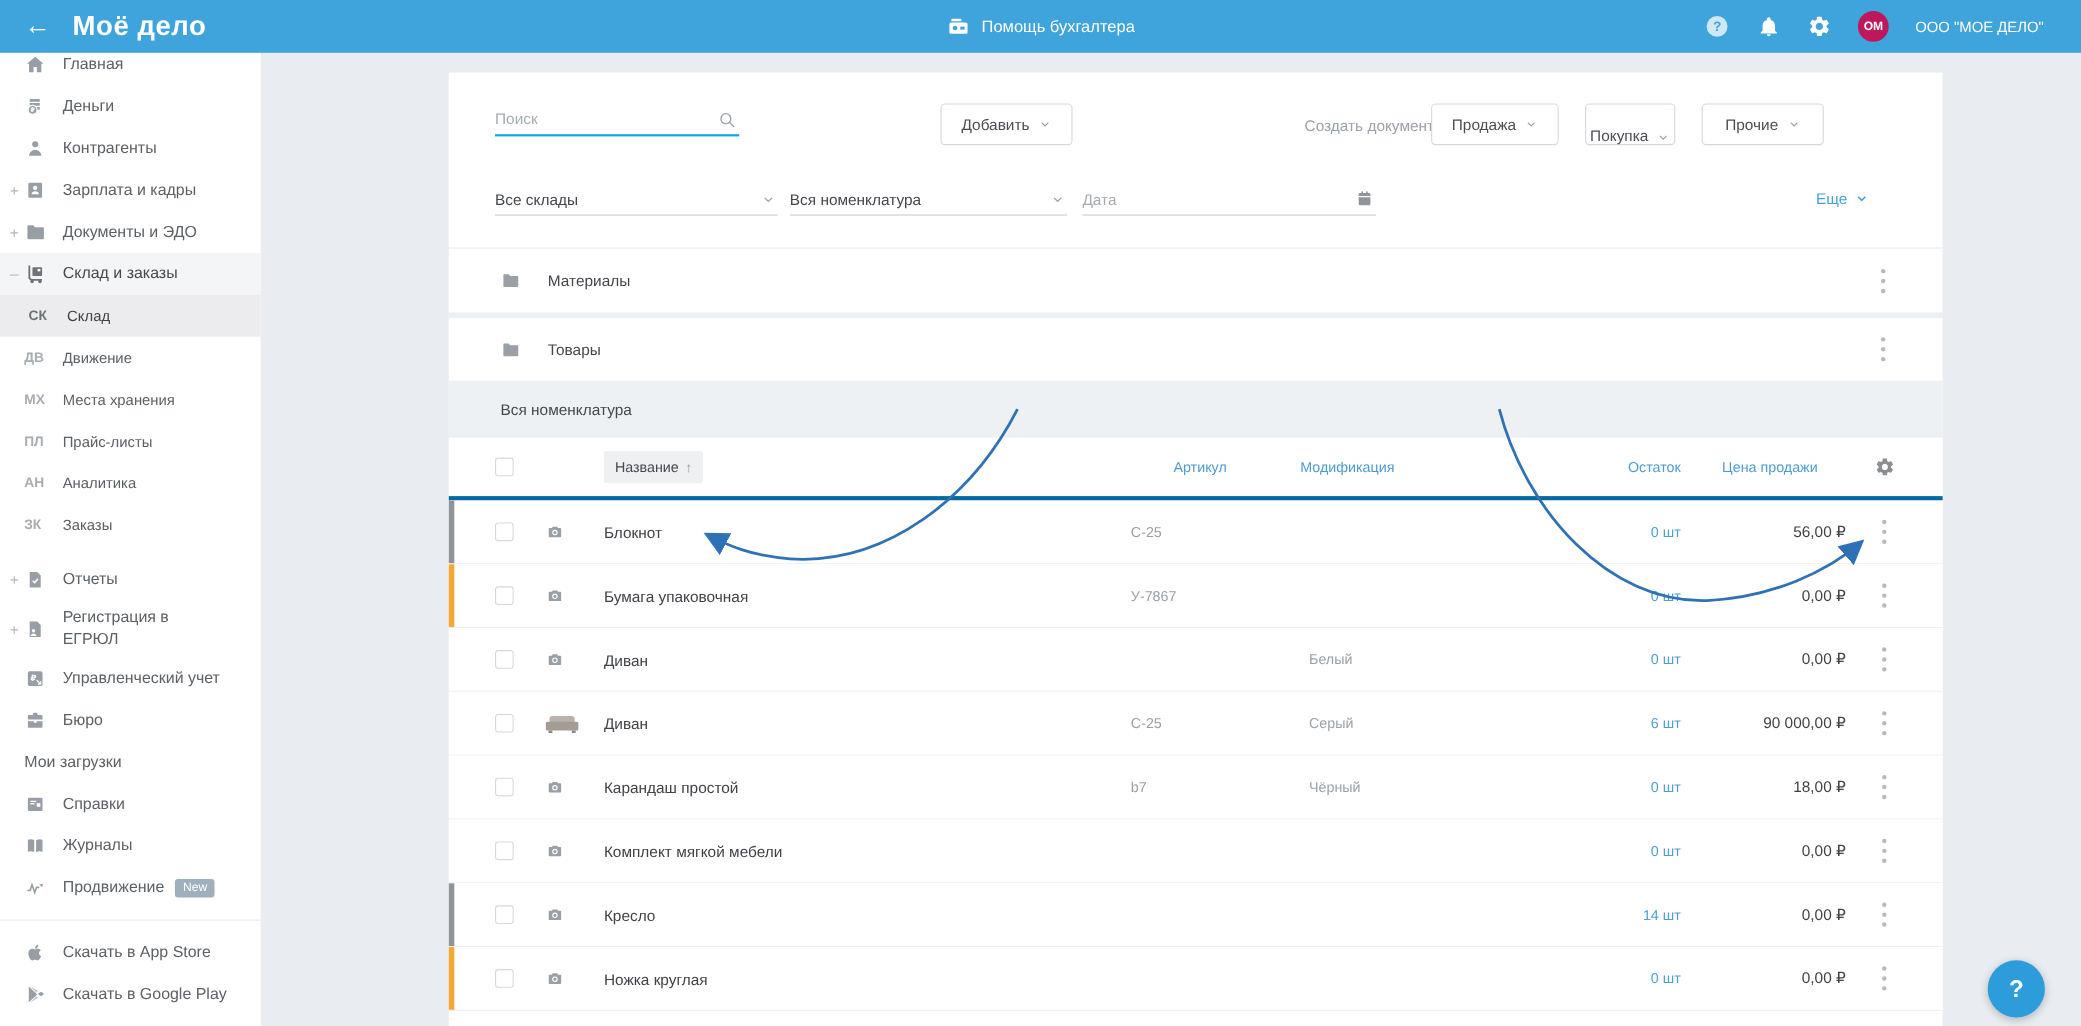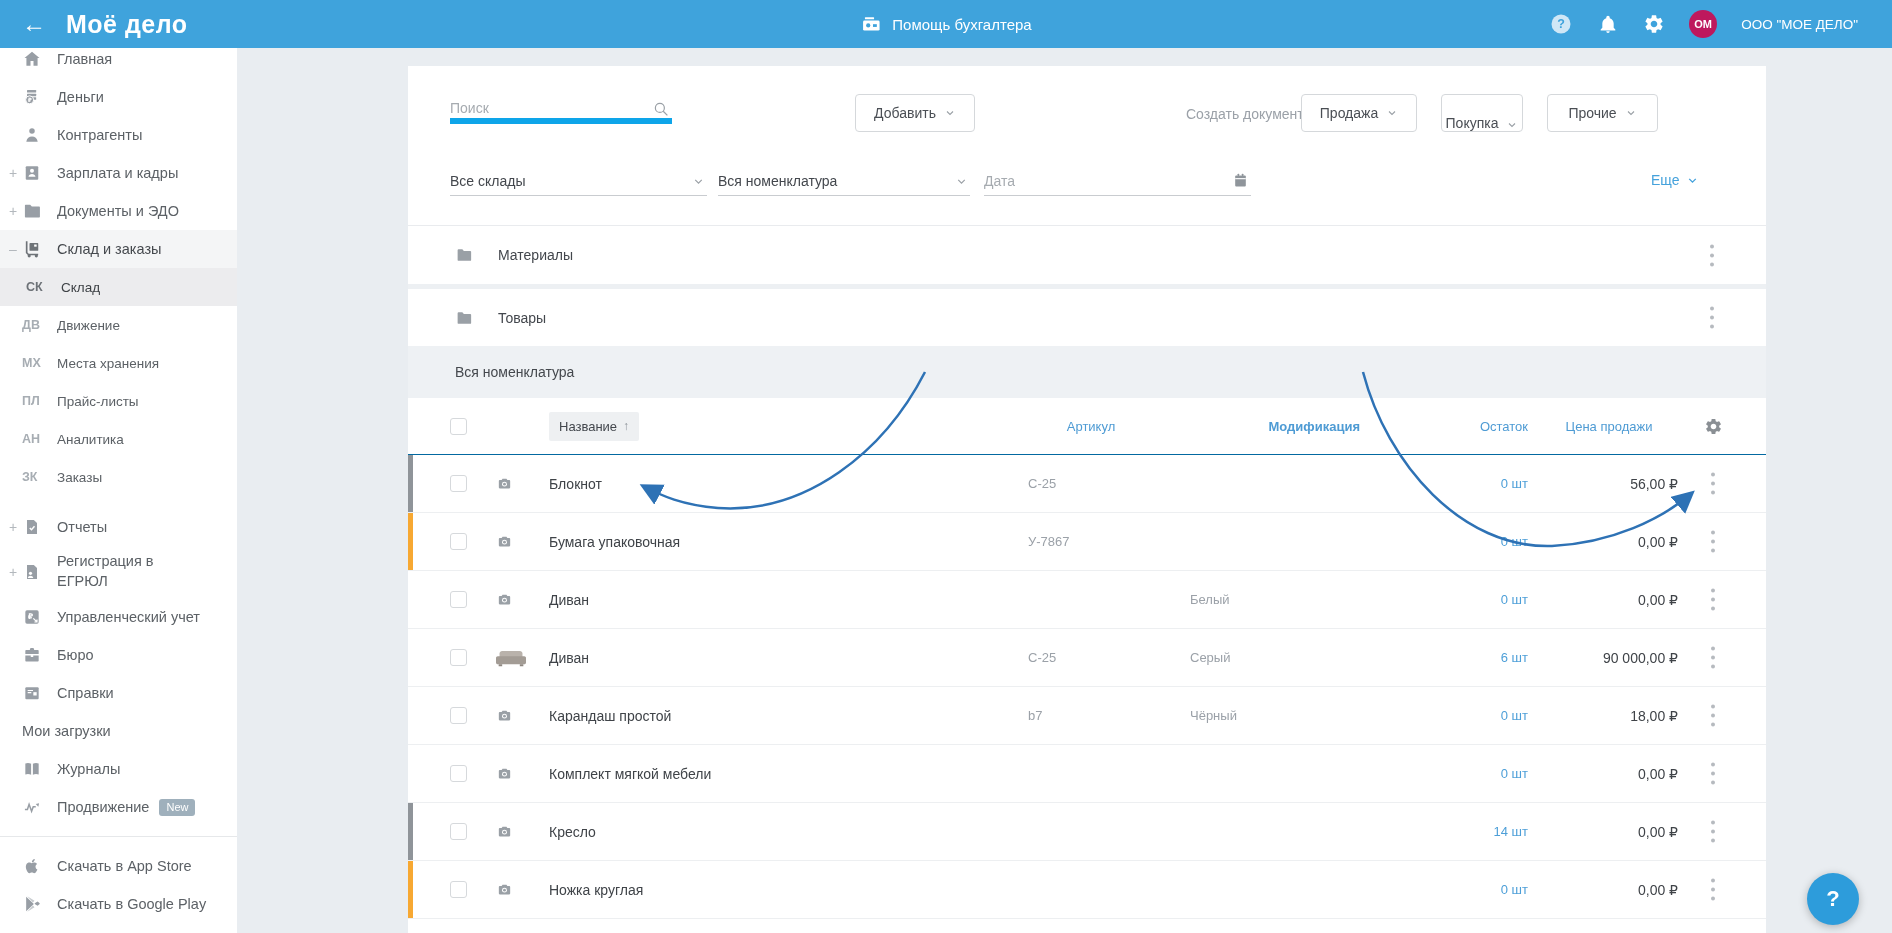--- a/index.html
+++ b/index.html
@@ -37,21 +37,21 @@
   .si.sub.active { background:#ececee;padding-left:26px; }
   .si.sub.active .abbrev { color:#6d7277; }
   .si.sub.active .label { color:#3e4246; }
   .badge { margin-left:10px; background:#9fb0bc; color:#fff; font-size:11px; padding:2.5px 7px; border-radius:3px; }
   .sb-divider { height:1px; background:#e6e8ea; margin:10px 0; }
 
   
   .card { position:absolute; left:408px; top:66px; width:1358px; height:867px; background:#fff; z-index:5; }
 
   .toolbar { position:relative; height:160px; border-bottom:1px solid #e9ebee; }
-  .search-wrap { position:absolute; left:42px; top:28px; width:222px; border-bottom:6px solid #0ea5e9; height:30px; }
+  .search-wrap { position:absolute; left:42px; top:28px; width:222px; border-bottom:2px solid #0ea5e9; height:30px; }
   .search-wrap input { border:none; outline:none; width:190px; font-size:14px; font-family:inherit; color:#43474d; padding-top:6px; background:transparent; }
   .search-wrap input::placeholder { color:#a6abb0; }
   .search-wrap .ic { position:absolute; right:2px; top:6px; width:18px; height:18px; color:#9aa0a6; }
   .btn { display:inline-flex; align-items:center; justify-content:center; gap:8px; background:#fff; border:1px solid #d5d8db; border-radius:4px; height:38px; font-size:14px; color:#4a4e54; font-family:inherit; cursor:pointer; }
   .btn .chev { width:12px; height:12px; color:#9aa0a6; }
   #add-button { position:absolute; left:447px; top:28px; width:120px; }
   .create-label { position:absolute; left:778px; top:40px; font-size:14px; color:#9ba1a8; }
   #doc-buttons { position:absolute; left:893px; top:28px; display:flex; gap:24px; }
   #doc-buttons .btn:nth-child(1){ width:116px; }
   #doc-buttons .btn:nth-child(2){ width:82px;align-items:flex-end; }
@@ -72,27 +72,27 @@
   .folder-row.second { height:57px; }
   .folder-row .ic.folder { width:18px; height:18px; color:#9aa0a6; margin-right:25px; }
   .folder-row .flabel { font-size:14px; color:#43474d; }
   .gapband { height:5px; background:#edf0f3; }
   .kebab { position:absolute; left:1294px; top:50%; transform:translateY(-50%); width:20px; display:flex; flex-direction:column; align-items:center; cursor:pointer; padding:4px 0; }
   .kebab i { width:4px; height:4px; border-radius:50%; background:#b6babf; margin:2.5px 0; display:block; }
 
   .section-strip { height:52px; background:#eef1f4; display:flex; align-items:center; padding-left:47px; font-size:14px; color:#44484d; }
 
   .grid-cols { display:grid; grid-template-columns:40px 44px 486px 162px 218px 140px 150px 46px; align-items:center; padding:0 30px 0 42px; }
-  .thead { position:relative; height:57px; border-bottom:1px solid #0369a1; background:#fff; }
+  .thead { position:relative; height:57px; border-bottom:4px solid #0369a1; background:#fff; }
   .chk { width:17px; height:17px; border:1px solid #d6d9dc; border-radius:3px; background:#fff; display:inline-block; cursor:pointer; }
   .sort-chip { display:inline-flex; align-items:center; gap:6px; background:#eef0f2; border-radius:2px; padding:7px 10px; font-size:13px; color:#43474d; margin-left:15px; cursor:pointer; }
   .sort-arrow { color:#8d939a; font-size:12px; }
   .th { font-size:13px; color:#4e9bd4; cursor:pointer; }
   .th.c-sku { text-align:center; padding-right:20px; }
-  .th.c-variant { text-align:right; padding-right:40px;font-weight:bold; }
+  .th.c-variant { text-align:left; padding-right:40px; }
   .th.c-qty { text-align:right; padding-right:12px; }
   .th.c-price { text-align:center; padding-right:12px; }
   .th-actions { display:flex; justify-content:center; }
   .th-actions .ic { width:19px; height:19px; color:#8a8f94; cursor:pointer; }
 
   .trow { position:relative; height:58px; border-bottom:1px solid #edeff1; background:#fff; cursor:pointer; }
   .rowbar { position:absolute; left:0; top:0; bottom:0; width:5px; }
   .rowbar.gray { background:#8f9499; }
   .rowbar.orange { background:#f7a832; }
   .cell-photo { display:flex; justify-content:flex-start; padding-left:6px; }
@@ -272,32 +272,32 @@
         <span class="label">Управленческий учет</span>
       </div>
       <div class="si">
         <span class="ic">
           <svg viewBox="0 0 24 24" fill="currentColor">
             <path d="M9.5 6V5c0-.8.7-1.5 1.5-1.5h2c.8 0 1.5.7 1.5 1.5v1h4.3c.7 0 1.2.5 1.2 1.2v3.7H4V7.2C4 6.5 4.5 6 5.2 6zM4 12.7h6.5v1.8h3v-1.8H20v6c0 .7-.5 1.2-1.2 1.2H5.2c-.7 0-1.2-.5-1.2-1.2z"></path>
           </svg>
         </span>
         <span class="label">Бюро</span>
       </div>
+      <div class="si plain">
+        <span class="label">Мои загрузки</span>
+      </div>
       <div class="si">
         <span class="ic">
           <svg viewBox="0 0 24 24" fill="currentColor">
             <rect x="4" y="5" width="16" height="14.5" rx="1.3"></rect>
             <path d="M6.8 9h6.4M6.8 11.6h4.4" stroke="#fff" stroke-width="1.4"></path>
             <rect x="13.6" y="11" width="4" height="4" fill="#fff"></rect>
           </svg>
         </span>
         <span class="label">Справки</span>
-      </div>
-      <div class="si plain">
-        <span class="label">Мои загрузки</span>
       </div>
       <div class="si">
         <span class="ic">
           <svg viewBox="0 0 24 24" fill="currentColor">
             <path d="M4 5.3c2.4-.9 4.7-.8 7 .4v13.2c-2.3-1.2-4.6-1.3-7-.4zM20 5.3c-2.4-.9-4.7-.8-7 .4v13.2c2.3-1.2 4.6-1.3 7-.4z"></path>
             <path d="M12 5.7v13" stroke="#fff" stroke-width="1"></path>
           </svg>
         </span>
         <span class="label">Журналы</span>
       </div>

